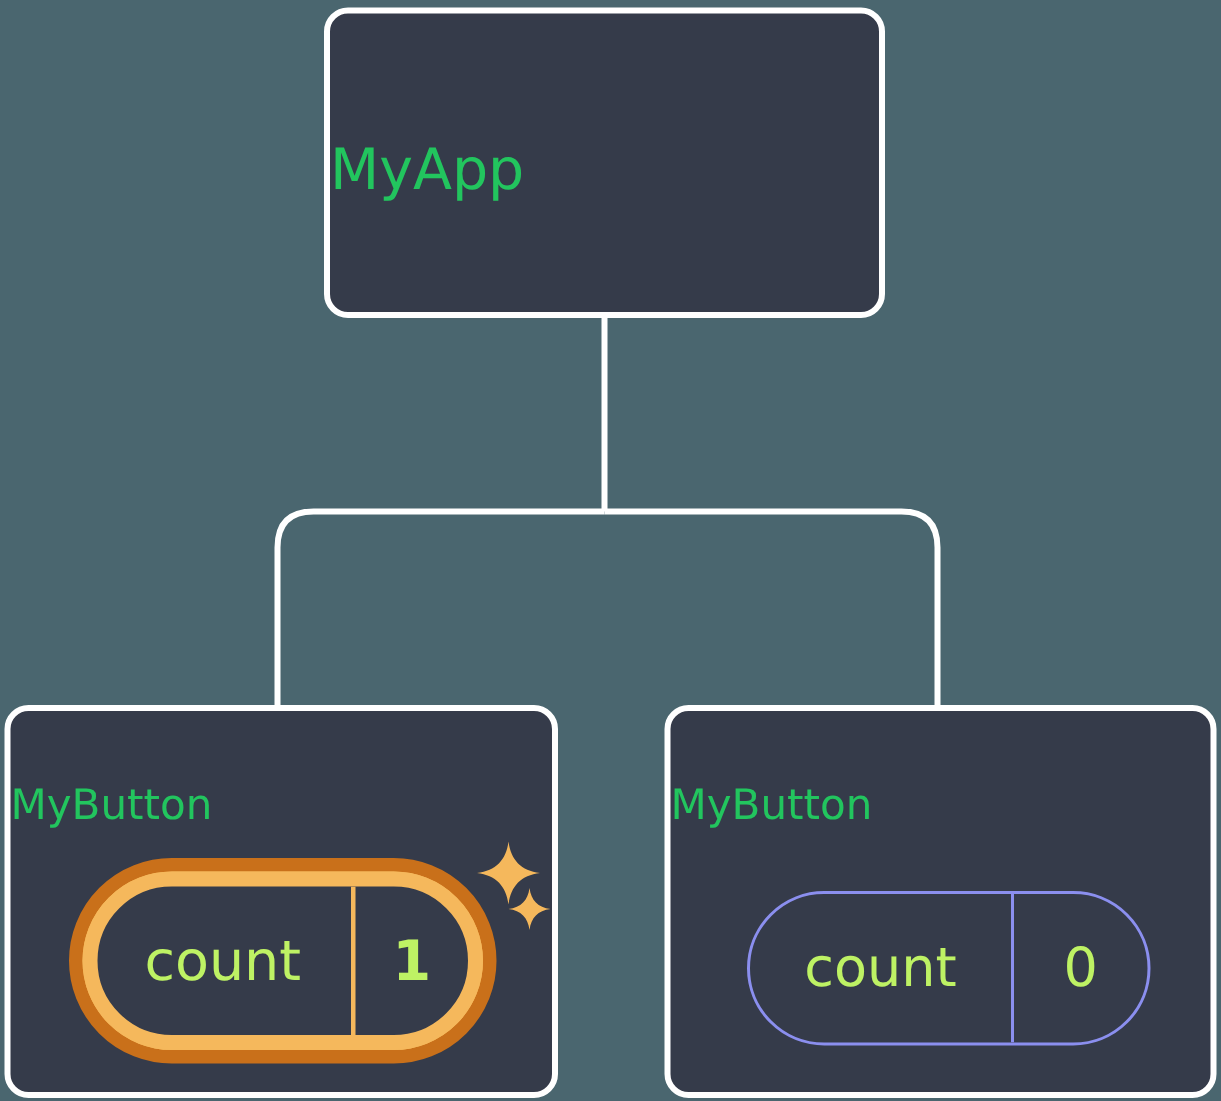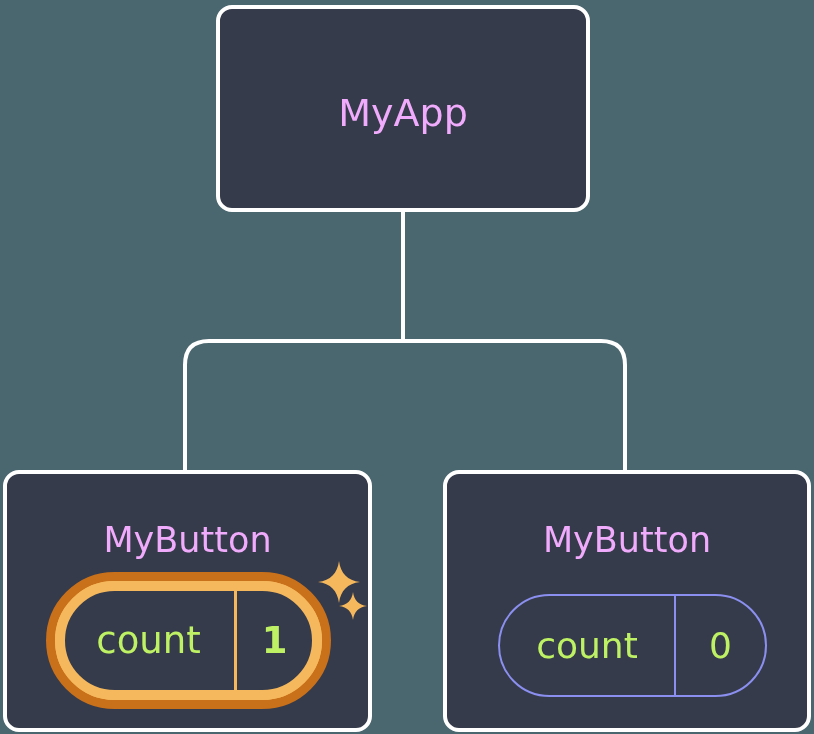--- a/index.html
+++ b/index.html
@@ -51,33 +51,33 @@
   #node-right {
     left: 443px;
     top: 470px;
     width: 368px;
     height: 262px;
   }
   .node-title {
     position: absolute;
     left: 0;
     right: 0;
-    text-align: center;
-    color: #f0abfc;
+    text-align: left;
+    color: #22c55e;
     font-weight: 400;
     white-space: nowrap;
   }
   #node-root .node-title {
     top: 82px;
     font-size: 38px;
   }
   #node-left .node-title,
   #node-right .node-title {
     top: 46px;
-    font-size: 35px;
+    font-size: 28px;
   }
 
   
   .badge {
     position: absolute;
     box-sizing: border-box;
     display: flex;
     align-items: stretch;
   }
   .badge-key,

